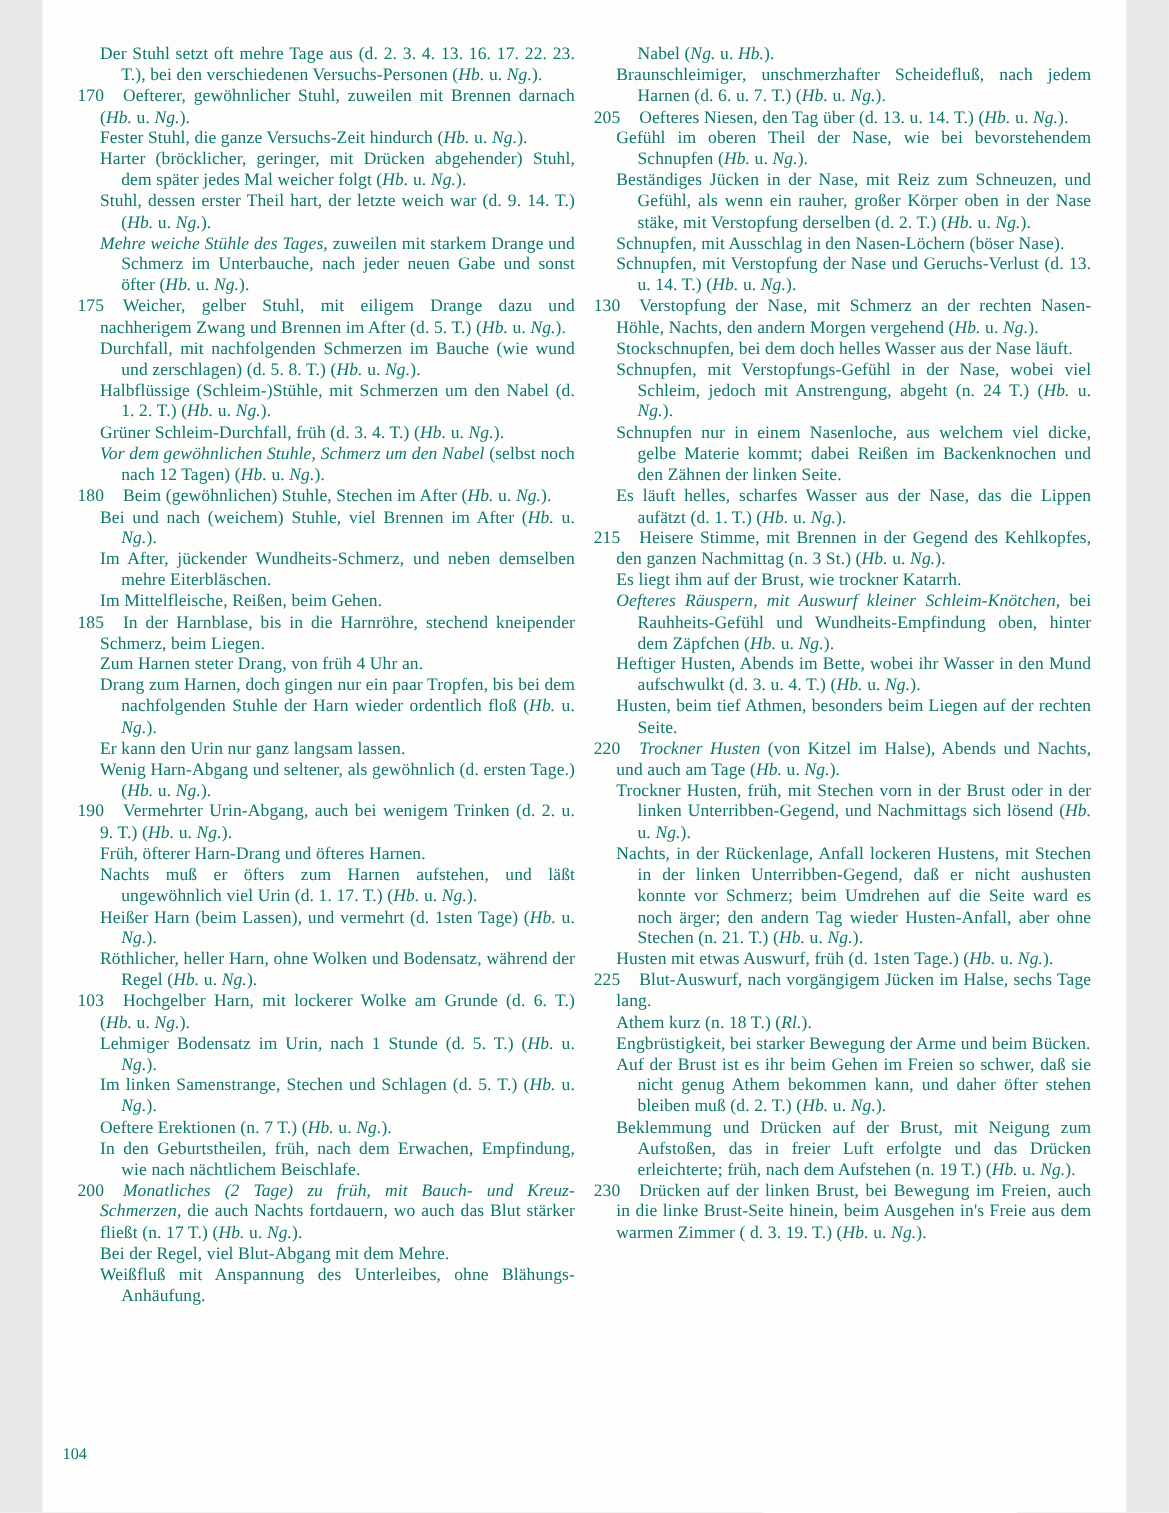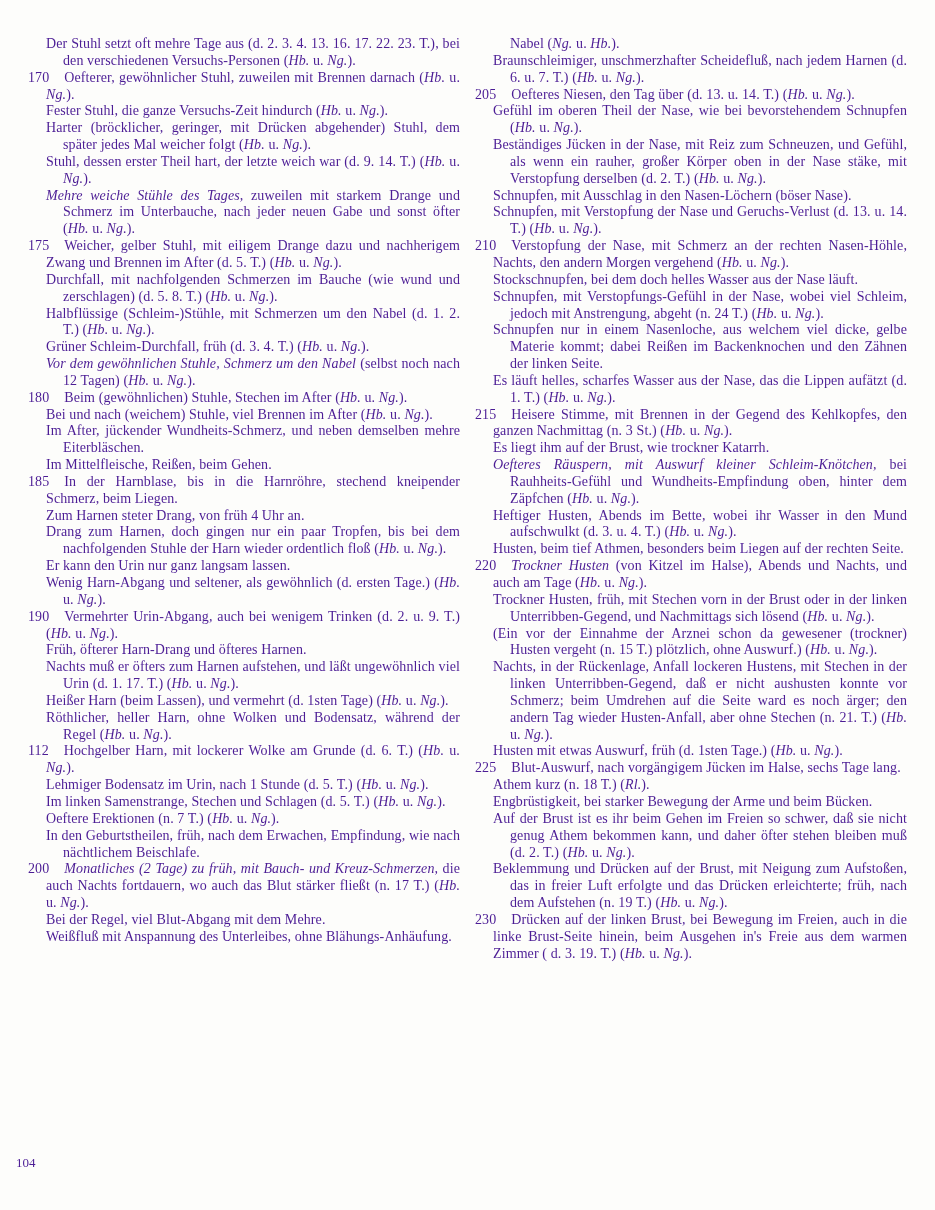--- a/index.html
+++ b/index.html
@@ -2,25 +2,25 @@
 <html><head>
 <meta charset="utf-8">
 <style>
   html, body {
     margin: 0;
     padding: 0;
     background: #e8e8e6;
   }
   .page {
     position: relative;
-    width: 935px;
+    width: 867px;
     height: 1210px;
     margin: 0 auto;
     background: #fdfdfb;
-    color: #4c1d95;
+    color: #0f766e;
     font-family: "Liberation Serif", "DejaVu Serif", serif;
     box-sizing: border-box;
     overflow: hidden;
   }
   .text-cols {
     position: absolute;
     top: 36px;
     left: 28px;
     right: 28px;
     display: flex;
@@ -84,50 +84,49 @@
         <p class="entry numbered"><span class="num">185</span>In der Harnblase, bis in die Harnröhre, stechend kneipender Schmerz, beim Liegen.</p>
         <p class="entry">Zum Harnen steter Drang, von früh 4 Uhr an.</p>
         <p class="entry">Drang zum Harnen, doch gingen nur ein paar Tropfen, bis bei dem nachfolgenden Stuhle der Harn wieder ordentlich floß (<i>Hb.</i> u. <i>Ng.</i>).</p>
         <p class="entry">Er kann den Urin nur ganz langsam lassen.</p>
         <p class="entry">Wenig Harn-Abgang und seltener, als gewöhnlich (d. ersten Tage.) (<i>Hb.</i> u. <i>Ng.</i>).</p>
         <p class="entry numbered"><span class="num">190</span>Vermehrter Urin-Abgang, auch bei wenigem Trinken (d. 2. u. 9. T.) (<i>Hb.</i> u. <i>Ng.</i>).</p>
         <p class="entry">Früh, öfterer Harn-Drang und öfteres Harnen.</p>
         <p class="entry">Nachts muß er öfters zum Harnen aufstehen, und läßt ungewöhnlich viel Urin (d. 1. 17. T.) (<i>Hb.</i> u. <i>Ng.</i>).</p>
         <p class="entry">Heißer Harn (beim Lassen), und vermehrt (d. 1sten Tage) (<i>Hb.</i> u. <i>Ng.</i>).</p>
         <p class="entry">Röthlicher, heller Harn, ohne Wolken und Bodensatz, während der Regel (<i>Hb.</i> u. <i>Ng.</i>).</p>
-        <p class="entry numbered"><span class="num">112</span>Hochgelber Harn, mit lockerer Wolke am Grunde (d. 6. T.) (<i>Hb.</i> u. <i>Ng.</i>).</p>
+        <p class="entry numbered"><span class="num">103</span>Hochgelber Harn, mit lockerer Wolke am Grunde (d. 6. T.) (<i>Hb.</i> u. <i>Ng.</i>).</p>
         <p class="entry">Lehmiger Bodensatz im Urin, nach 1 Stunde (d. 5. T.) (<i>Hb.</i> u. <i>Ng.</i>).</p>
         <p class="entry">Im linken Samenstrange, Stechen und Schlagen (d. 5. T.) (<i>Hb.</i> u. <i>Ng.</i>).</p>
         <p class="entry">Oeftere Erektionen (n. 7 T.) (<i>Hb.</i> u. <i>Ng.</i>).</p>
         <p class="entry">In den Geburtstheilen, früh, nach dem Erwachen, Empfindung, wie nach nächtlichem Beischlafe.</p>
         <p class="entry numbered"><span class="num">200</span><i>Monatliches (2 Tage) zu früh, mit Bauch- und Kreuz-Schmerzen,</i> die auch Nachts fortdauern, wo auch das Blut stärker fließt (n. 17 T.) (<i>Hb.</i> u. <i>Ng.</i>).</p>
         <p class="entry">Bei der Regel, viel Blut-Abgang mit dem Mehre.</p>
         <p class="entry">Weißfluß mit Anspannung des Unterleibes, ohne Blähungs-Anhäufung.</p>
       </div>
     <div class="col">
         <p class="entry cont">Nabel (<i>Ng.</i> u. <i>Hb.</i>).</p>
         <p class="entry">Braunschleimiger, unschmerzhafter Scheidefluß, nach jedem Harnen (d. 6. u. 7. T.) (<i>Hb.</i> u. <i>Ng.</i>).</p>
         <p class="entry numbered"><span class="num">205</span>Oefteres Niesen, den Tag über (d. 13. u. 14. T.) (<i>Hb.</i> u. <i>Ng.</i>).</p>
         <p class="entry">Gefühl im oberen Theil der Nase, wie bei bevorstehendem Schnupfen (<i>Hb.</i> u. <i>Ng.</i>).</p>
         <p class="entry">Beständiges Jücken in der Nase, mit Reiz zum Schneuzen, und Gefühl, als wenn ein rauher, großer Körper oben in der Nase stäke, mit Verstopfung derselben (d. 2. T.) (<i>Hb.</i> u. <i>Ng.</i>).</p>
         <p class="entry">Schnupfen, mit Ausschlag in den Nasen-Löchern (böser Nase).</p>
         <p class="entry">Schnupfen, mit Verstopfung der Nase und Geruchs-Verlust (d. 13. u. 14. T.) (<i>Hb.</i> u. <i>Ng.</i>).</p>
-        <p class="entry numbered"><span class="num">210</span>Verstopfung der Nase, mit Schmerz an der rechten Nasen-Höhle, Nachts, den andern Morgen vergehend (<i>Hb.</i> u. <i>Ng.</i>).</p>
+        <p class="entry numbered"><span class="num">130</span>Verstopfung der Nase, mit Schmerz an der rechten Nasen-Höhle, Nachts, den andern Morgen vergehend (<i>Hb.</i> u. <i>Ng.</i>).</p>
         <p class="entry">Stockschnupfen, bei dem doch helles Wasser aus der Nase läuft.</p>
         <p class="entry">Schnupfen, mit Verstopfungs-Gefühl in der Nase, wobei viel Schleim, jedoch mit Anstrengung, abgeht (n. 24 T.) (<i>Hb.</i> u. <i>Ng.</i>).</p>
         <p class="entry">Schnupfen nur in einem Nasenloche, aus welchem viel dicke, gelbe Materie kommt; dabei Reißen im Backenknochen und den Zähnen der linken Seite.</p>
         <p class="entry">Es läuft helles, scharfes Wasser aus der Nase, das die Lippen aufätzt (d. 1. T.) (<i>Hb.</i> u. <i>Ng.</i>).</p>
         <p class="entry numbered"><span class="num">215</span>Heisere Stimme, mit Brennen in der Gegend des Kehlkopfes, den ganzen Nachmittag (n. 3 St.) (<i>Hb.</i> u. <i>Ng.</i>).</p>
         <p class="entry">Es liegt ihm auf der Brust, wie trockner Katarrh.</p>
         <p class="entry"><i>Oefteres Räuspern, mit Auswurf kleiner Schleim-Knötchen,</i> bei Rauhheits-Gefühl und Wundheits-Empfindung oben, hinter dem Zäpfchen (<i>Hb.</i> u. <i>Ng.</i>).</p>
         <p class="entry">Heftiger Husten, Abends im Bette, wobei ihr Wasser in den Mund aufschwulkt (d. 3. u. 4. T.) (<i>Hb.</i> u. <i>Ng.</i>).</p>
         <p class="entry">Husten, beim tief Athmen, besonders beim Liegen auf der rechten Seite.</p>
         <p class="entry numbered"><span class="num">220</span><i>Trockner Husten</i> (von Kitzel im Halse), Abends und Nachts, und auch am Tage (<i>Hb.</i> u. <i>Ng.</i>).</p>
         <p class="entry">Trockner Husten, früh, mit Stechen vorn in der Brust oder in der linken Unterribben-Gegend, und Nachmittags sich lösend (<i>Hb.</i> u. <i>Ng.</i>).</p>
-        <p class="entry">(Ein vor der Einnahme der Arznei schon da gewesener (trockner) Husten vergeht (n. 15 T.) plötzlich, ohne Auswurf.) (<i>Hb.</i> u. <i>Ng.</i>).</p>
         <p class="entry">Nachts, in der Rückenlage, Anfall lockeren Hustens, mit Stechen in der linken Unterribben-Gegend, daß er nicht aushusten konnte vor Schmerz; beim Umdrehen auf die Seite ward es noch ärger; den andern Tag wieder Husten-Anfall, aber ohne Stechen (n. 21. T.) (<i>Hb.</i> u. <i>Ng.</i>).</p>
         <p class="entry">Husten mit etwas Auswurf, früh (d. 1sten Tage.) (<i>Hb.</i> u. <i>Ng.</i>).</p>
         <p class="entry numbered"><span class="num">225</span>Blut-Auswurf, nach vorgängigem Jücken im Halse, sechs Tage lang.</p>
         <p class="entry">Athem kurz (n. 18 T.) (<i>Rl.</i>).</p>
         <p class="entry">Engbrüstigkeit, bei starker Bewegung der Arme und beim Bücken.</p>
         <p class="entry">Auf der Brust ist es ihr beim Gehen im Freien so schwer, daß sie nicht genug Athem bekommen kann, und daher öfter stehen bleiben muß (d. 2. T.) (<i>Hb.</i> u. <i>Ng.</i>).</p>
         <p class="entry">Beklemmung und Drücken auf der Brust, mit Neigung zum Aufstoßen, das in freier Luft erfolgte und das Drücken erleichterte; früh, nach dem Aufstehen (n. 19 T.) (<i>Hb.</i> u. <i>Ng.</i>).</p>
         <p class="entry numbered"><span class="num">230</span>Drücken auf der linken Brust, bei Bewegung im Freien, auch in die linke Brust-Seite hinein, beim Ausgehen in's Freie aus dem warmen Zimmer ( d. 3. 19. T.) (<i>Hb.</i> u. <i>Ng.</i>).</p>
       </div>
   </div>

